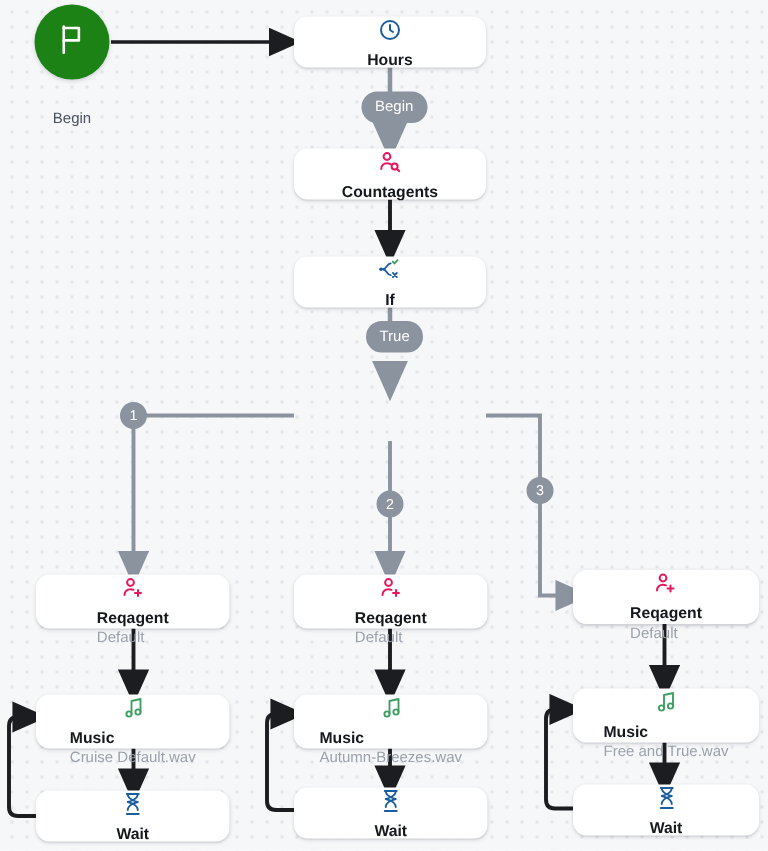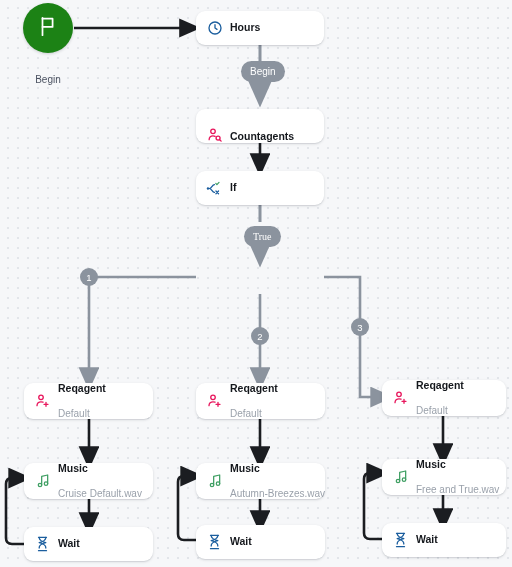--- a/index.html
+++ b/index.html
@@ -21,25 +21,26 @@
   
   .node {
     position: absolute;
     background: #ffffff;
     border-radius: 9px;
     box-shadow: 0 1px 3px rgba(16,24,40,.13), 0 1px 1px rgba(16,24,40,.07);
     display: flex;
     align-items: center;
     padding: 0 10px;
     gap: 7px;
+    flex-direction: column;
   }
   .node .nico { flex: 0 0 auto; display: flex; align-items: center; justify-content: center; width: 17px; height: 17px; }
   .ntext { display: flex; flex-direction: column; justify-content: center; line-height: 1.12; min-width: 0; }
   .ntitle { font-size: 10.5px; font-weight: bold; color: #15181d; white-space: nowrap; }
-  .nsub { font-size: 10px; color: #9aa1ab; white-space: nowrap; margin-top: 14px; }
+  .nsub { font-size: 10px; color: #9aa1ab; white-space: nowrap; margin-top: 1px; }
 
   
   .begin-circle {
     position: absolute;
     width: 50px; height: 50px; border-radius: 50%;
     background: #1c8215;
     display: flex; align-items: center; justify-content: center;
     box-shadow: 0 1px 3px rgba(16,24,40,.18);
   }
   .begin-label {
@@ -126,38 +127,38 @@
     <span class="nico">
       <svg width="22" height="22" viewBox="0 0 24 24" fill="none" stroke="#ffffff" stroke-width="1.9" stroke-linecap="round" stroke-linejoin="round">
         <path d="M6 22V3"></path>
           <path d="M6 4h11v9H6"></path>
       </svg>
     </span>
   </div>
   <div class="begin-label" style="left:8px; top:74px;">Begin</div>
 
   <div class="edge-pill" style="left:241px; top:61px;">Begin</div>
-  <div class="edge-pill" style="left:244px; top:226px;font-family:Liberation Serif, serif;">True</div>
+  <div class="edge-pill" style="left:244px; top:214px;">True</div>
   <div class="edge-num" style="left:80px; top:268px;">1</div>
   <div class="edge-num" style="left:251px; top:327px;">2</div>
   <div class="edge-num" style="left:351px; top:318px;">3</div>
 
   <div class="node" style="left:196px; top:11px; width:128px; height:34px;">
     <span class="nico">
       <svg width="16" height="16" viewBox="0 0 24 24" fill="none" stroke="#1b5e9e" stroke-width="2" stroke-linecap="round" stroke-linejoin="round">
         <circle cx="12" cy="12" r="9"></circle>
           <path d="M12 7v5l3 2"></path>
       </svg>
     </span>
     <span class="ntext">
       <span class="ntitle">Hours</span>
     </span>
   </div>
 
-  <div class="node" style="left:196px; top:109px; width:128px; height:34px;align-items:flex-end;">
+  <div class="node" style="left:196px; top:99px; width:128px; height:34px;">
     <span class="nico">
       <svg width="16" height="16" viewBox="0 0 24 24" fill="none" stroke="#e8175d" stroke-width="2" stroke-linecap="round" stroke-linejoin="round">
         <circle cx="9" cy="6.5" r="3.4"></circle>
         <path d="M3.2 19c0-3.6 2.6-5.8 5.8-5.8 1.2 0 2.3.3 3.2.9"></path>
         <circle cx="16.6" cy="16.6" r="3"></circle>
         <path d="M19 19l2.2 2.2"></path>
       </svg>
     </span>
     <span class="ntext">
       <span class="ntitle">Countagents</span>

